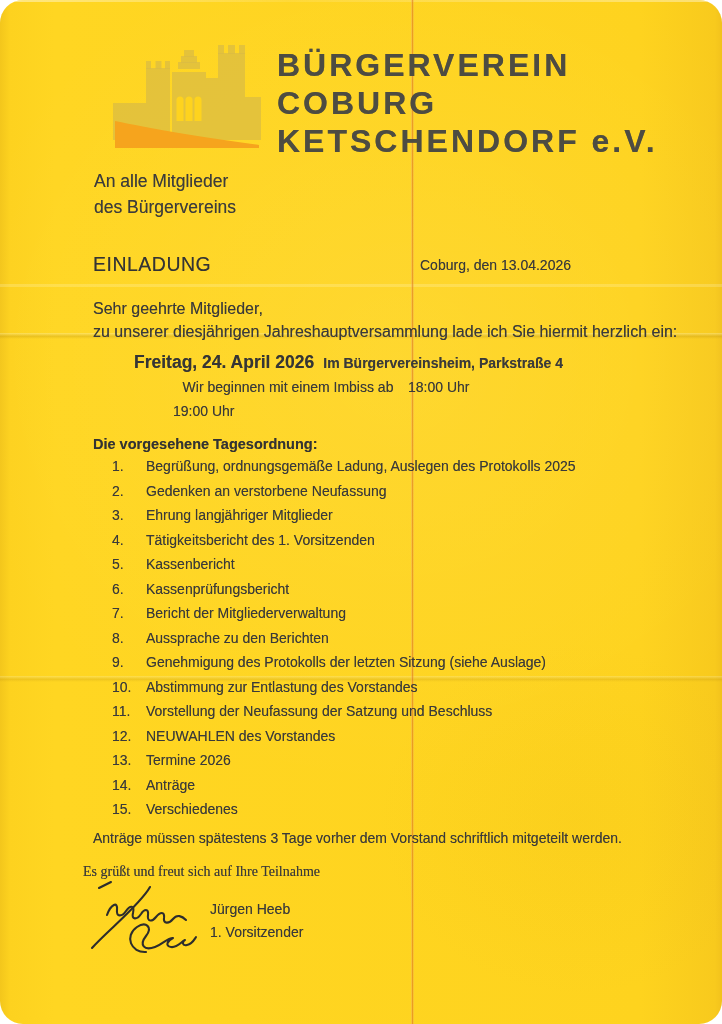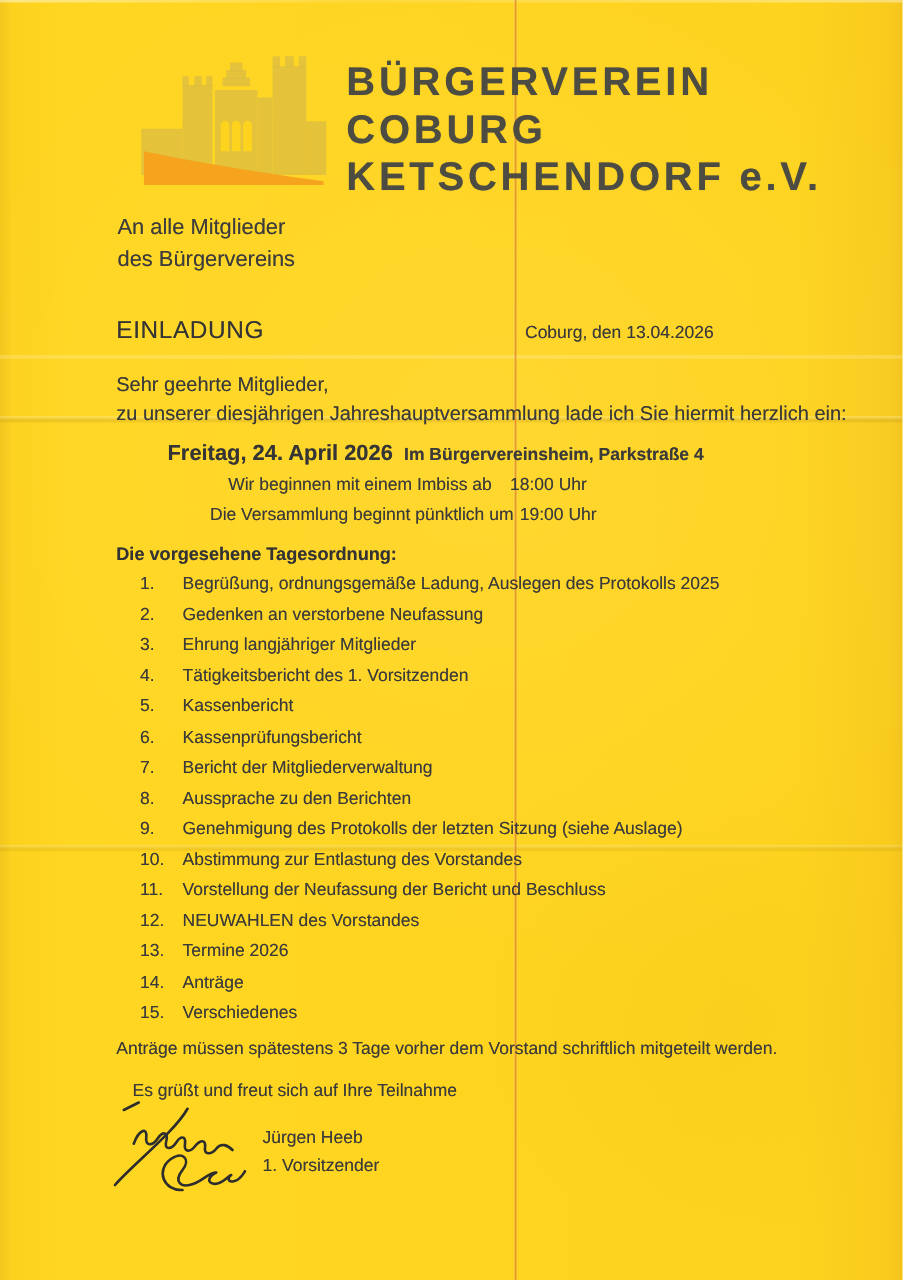--- a/index.html
+++ b/index.html
@@ -6,20 +6,21 @@
   .paper{
     position:relative;
     width:722px;height:1024px;
     overflow:hidden;
     font-family:"Liberation Sans",sans-serif;
     background:
       radial-gradient(90% 60% at 55% 35%, rgba(255,255,255,0.07), rgba(255,255,255,0) 70%),
       radial-gradient(40% 25% at 80% 80%, rgba(200,150,10,0.06), rgba(200,150,10,0) 70%),
       linear-gradient(90deg, #f3c61c 0px, #fdd21f 10px, #ffd622 55px, #fed31e 640px, #f8ca1d 715px, #f2c21c 722px),
       #fed31e;
+    border-radius: 23px;
   }
   .edge-top{position:absolute;left:0;top:0;width:100%;height:2px;background:linear-gradient(90deg,rgba(255,255,255,.45),rgba(255,255,255,.1) 40%,rgba(255,255,255,.4));}
   .fold-v{position:absolute;top:0;left:411px;width:3px;height:100%;
     background:linear-gradient(90deg, rgba(255,240,170,.35) 0%, rgba(214,98,30,.55) 45%, rgba(255,225,130,.25) 100%);}
   .crease-light{position:absolute;left:0;width:100%;top:284px;height:3px;background:rgba(255,255,235,.20);}
   .fold-h{position:absolute;left:0;width:100%;height:6px;
     background:linear-gradient(180deg, rgba(255,255,225,.30) 0%, rgba(165,125,15,.22) 55%, rgba(165,125,15,0) 100%);}
   .fold-h.f1{top:333px;}
   .fold-h.f2{top:676px;opacity:.8;}
   .t{position:absolute;color:#3a3a3a;text-shadow:0 0 .5px rgba(58,58,58,.55);}
@@ -34,21 +35,21 @@
   .schedule{left:168px;top:379px;font-size:14px;text-align:center;}
   .sch-row{display:flex;margin-bottom:8px;white-space:nowrap;}
   .sch-label-col{display:inline-block;width:240px;}
   .sch-time-inline{margin-left:5px;}
   .agenda-heading{left:93px;top:436px;font-size:14.5px;font-weight:bold;color:#333;}
   .agenda{left:112px;top:458px;width:520px;margin:0;padding:0;list-style:none;font-size:14px;}
   .agenda li{display:flex;line-height:17px;margin-bottom:7.5px;}
   .agenda .num{width:34px;flex:none;}
   .agenda .txt{flex:1;white-space:nowrap;}
   .note{left:93px;top:830px;font-size:14px;white-space:nowrap;}
-  .closing{left:106px;top:864px;font-size:14px;}
+  .closing{left:83px;top:864px;font-size:14px;font-family:Liberation Serif, serif;}
   .sig{position:absolute;left:87px;top:879px;}
   .signer{left:210px;top:898px;font-size:14px;line-height:23px;}
   .logo{position:absolute;left:112px;top:40px;}
   .hill{position:absolute;left:115px;top:114px;}
 </style>
 </head>
 <body>
 
 <div class="paper">
 
@@ -113,21 +114,20 @@
     <span class="ev-date">Freitag, 24. April 2026</span>
     <span class="ev-loc">Im Bürgervereinsheim, Parkstraße 4</span>
   </div>
 
   <div class="t schedule">
     <div class="sch-row">
       <span class="sch-label-col">Wir beginnen mit einem Imbiss ab</span>
       <span>18:00 Uhr</span>
     </div>
     <div class="sch-row">
-      <span>Die Versammlung beginnt pünktlich um</span>
       <span class="sch-time-inline">19:00 Uhr</span>
     </div>
   </div>
 
   <div class="t agenda-heading">Die vorgesehene Tagesordnung:</div>
   <ol class="t agenda">
     <li>
         <span class="num">1.</span>
         <span class="txt">Begrüßung, ordnungsgemäße Ladung, Auslegen des Protokolls 2025</span>
       </li>
@@ -162,21 +162,21 @@
     <li>
         <span class="num">9.</span>
         <span class="txt">Genehmigung des Protokolls der letzten Sitzung (siehe Auslage)</span>
       </li>
     <li>
         <span class="num">10.</span>
         <span class="txt">Abstimmung zur Entlastung des Vorstandes</span>
       </li>
     <li>
         <span class="num">11.</span>
-        <span class="txt">Vorstellung der Neufassung der Bericht und Beschluss</span>
+        <span class="txt">Vorstellung der Neufassung der Satzung und Beschluss</span>
       </li>
     <li>
         <span class="num">12.</span>
         <span class="txt">NEUWAHLEN des Vorstandes</span>
       </li>
     <li>
         <span class="num">13.</span>
         <span class="txt">Termine 2026</span>
       </li>
     <li>

